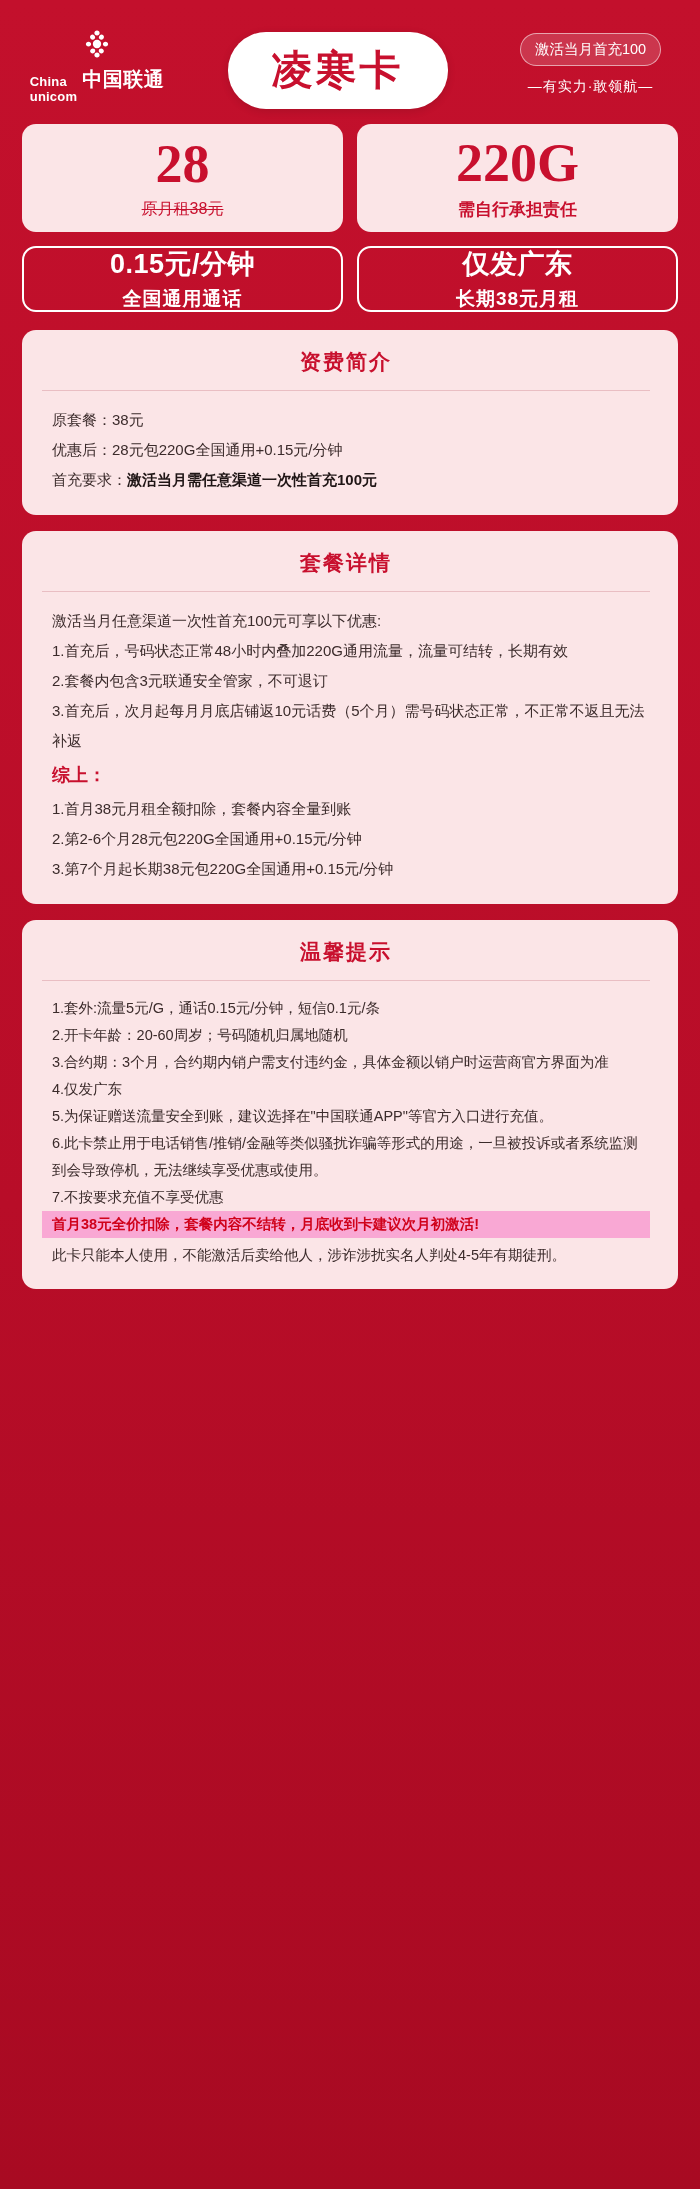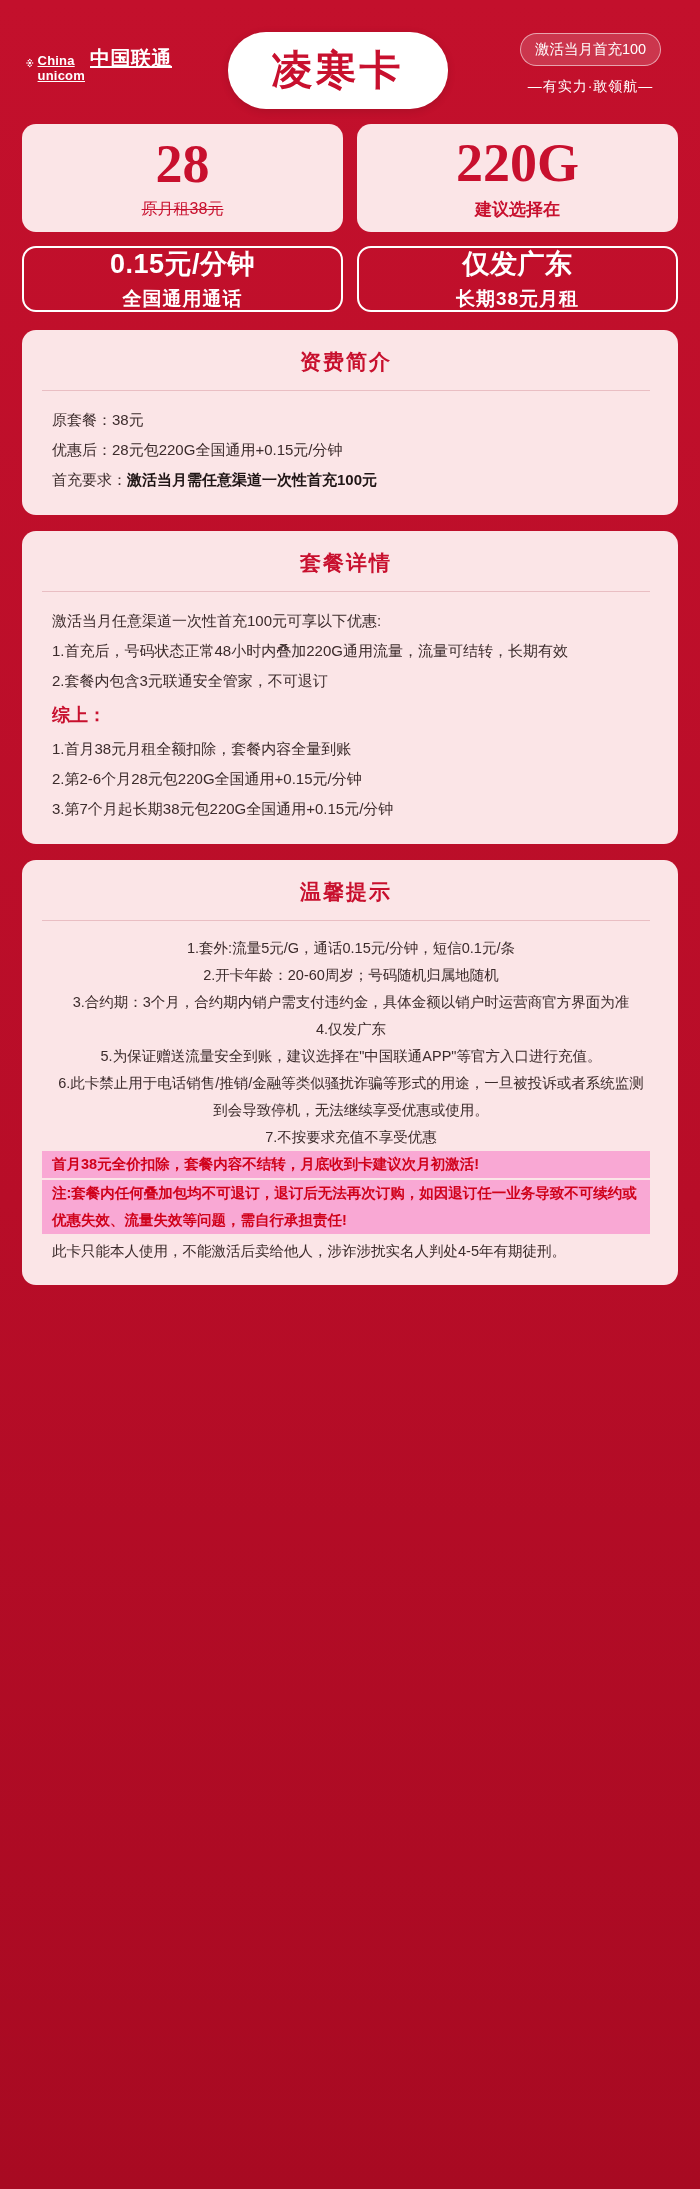--- a/index.html
+++ b/index.html
@@ -19,25 +19,25 @@
   
   .header {
     display: flex;
     align-items: center;
     justify-content: space-between;
     height: 92px;
     margin-bottom: 14px;
   }
   .brand {
     display: flex;
+    flex-direction: column;
     align-items: center;
     justify-content: space-between;
     width: 150px;
     color: #fff;
-    text-decoration: underline;
   }
   .brand-logo {
     width: 48px; height: 40px;
     margin-bottom: 2px;
   }
   .brand-line {
     display: flex;
     align-items: baseline;
     gap: 5px;
     white-space: nowrap;
@@ -182,21 +182,20 @@
     color: #c8102e;
     padding-left: 10px;
     line-height: 38px;
   }
   .tips-title { color: #c8102e; }
   .tip {
     font-size: 14.5px;
     color: #3b2b2b;
     line-height: 27px;
     padding-left: 10px;
-    text-align: center;
   }
   .hl {
     background: #f9a8d4;
     color: #d0021b;
     font-weight: bold;
     font-size: 14.5px;
     line-height: 27px;
     padding-left: 10px;
     display: block;
   }
@@ -248,21 +247,21 @@
     </div>
   </div>
 
   <div class="price-row">
     <div class="card price-card">
       <div class="big-num">28</div>
       <div class="strike">原月租38元</div>
     </div>
     <div class="card price-card">
       <div class="big-num">220G</div>
-      <div class="sub-red">建议选择在</div>
+      <div class="sub-red">需自行承担责任</div>
     </div>
   </div>
 
   <div class="feature-row">
     <div class="feature-card">
       <div class="feature-main">0.15元/分钟</div>
       <div class="feature-sub">全国通用通话</div>
     </div>
     <div class="feature-card">
       <div class="feature-main">仅发广东</div>
@@ -279,34 +278,34 @@
       <span>首充要求：</span><b>激活当月需任意渠道一次性首充100元</b>
     </div>
   </div>
 
   <div class="panel">
     <div class="panel-title">套餐详情</div>
     <div class="divider"></div>
     <div class="line">激活当月任意渠道一次性首充100元可享以下优惠:</div>
     <div class="line">1.首充后，号码状态正常48小时内叠加220G通用流量，流量可结转，长期有效</div>
     <div class="line">2.套餐内包含3元联通安全管家，不可退订</div>
+    <div class="line">3.首充后，次月起每月月底店铺返10元话费（5个月）需号码状态正常，不正常不返且无法补返</div>
     <div class="sec-head">综上：</div>
     <div class="line">1.首月38元月租全额扣除，套餐内容全量到账</div>
     <div class="line">2.第2-6个月28元包220G全国通用+0.15元/分钟</div>
     <div class="line">3.第7个月起长期38元包220G全国通用+0.15元/分钟</div>
   </div>
 
   <div class="panel">
     <div class="panel-title tips-title">温馨提示</div>
     <div class="divider"></div>
     <div class="tip">1.套外:流量5元/G，通话0.15元/分钟，短信0.1元/条</div>
     <div class="tip">2.开卡年龄：20-60周岁；号码随机归属地随机</div>
     <div class="tip">3.合约期：3个月，合约期内销户需支付违约金，具体金额以销户时运营商官方界面为准</div>
     <div class="tip">4.仅发广东</div>
     <div class="tip">5.为保证赠送流量安全到账，建议选择在"中国联通APP"等官方入口进行充值。</div>
     <div class="tip">6.此卡禁止用于电话销售/推销/金融等类似骚扰诈骗等形式的用途，一旦被投诉或者系统监测到会导致停机，无法继续享受优惠或使用。</div>
     <div class="tip">7.不按要求充值不享受优惠</div>
     <div class="hl">首月38元全价扣除，套餐内容不结转，月底收到卡建议次月初激活!</div>
-    <div class="hl block2">注:套餐内任何叠加包均不可退订，退订后无法再次订购，如因退订任一业务导致不可续约或优惠失效、流量失效等问题，需自行承担责任!</div>
     <div class="tail">此卡只能本人使用，不能激活后卖给他人，涉诈涉扰实名人判处4-5年有期徒刑。</div>
   </div>
 
 </div>
 
 </body></html>

